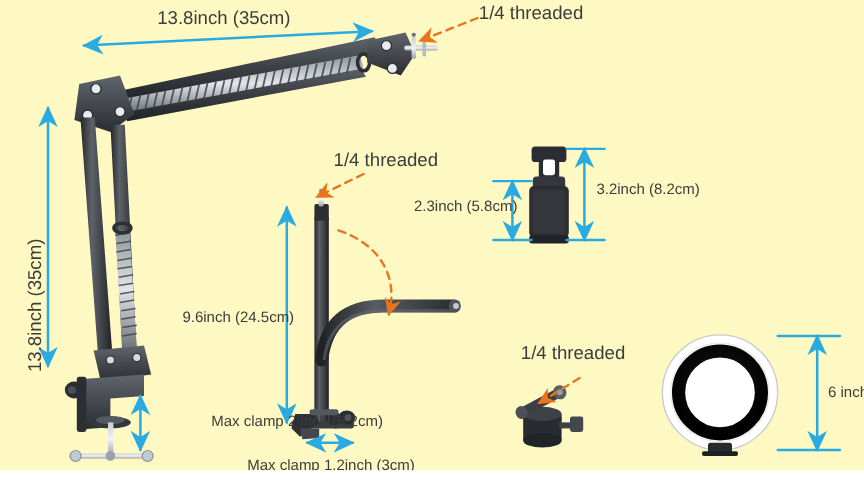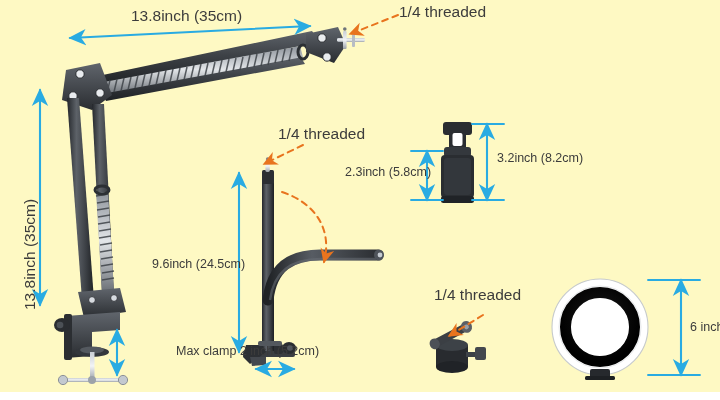--- a/index.html
+++ b/index.html
@@ -302,16 +302,17 @@
   <div class="lbl lbl-lg" style="left:434px; top:287px;">1/4 threaded</div>
 
   <div class="lbl lbl-md" style="left:152px; top:258px;">9.6inch (24.5cm)</div>
 
   <div class="lbl lbl-md" style="left:345px; top:166px;">2.3inch (5.8cm)</div>
 
   <div class="lbl lbl-md" style="left:497px; top:152px;">3.2inch (8.2cm)</div>
 
   <div class="lbl lbl-md" style="left:128px; top:345px;margin-left:48px;">Max clamp 2 inch (5.2cm)</div>
 
+  <div class="lbl lbl-md" style="left:206px; top:382px;">Max clamp 1.2inch (3cm)</div>
 
   <div class="lbl lbl-md" style="left:690px; top:321px;">6 inch</div>
 
 </div>
 
 </body></html>

